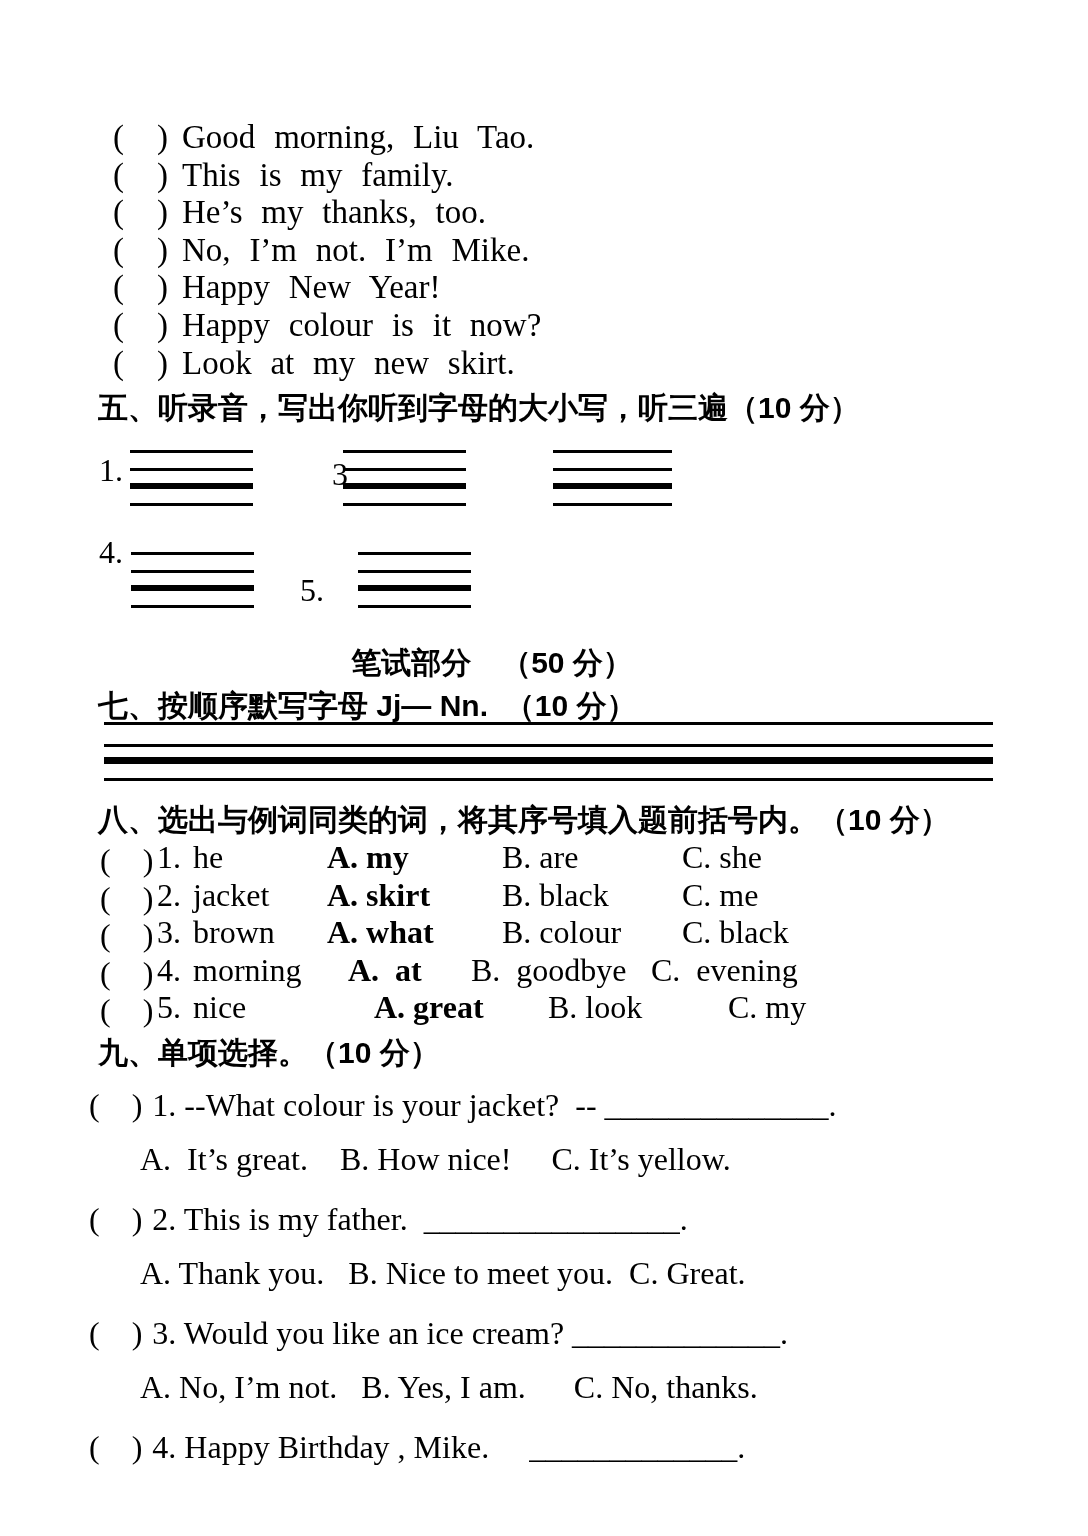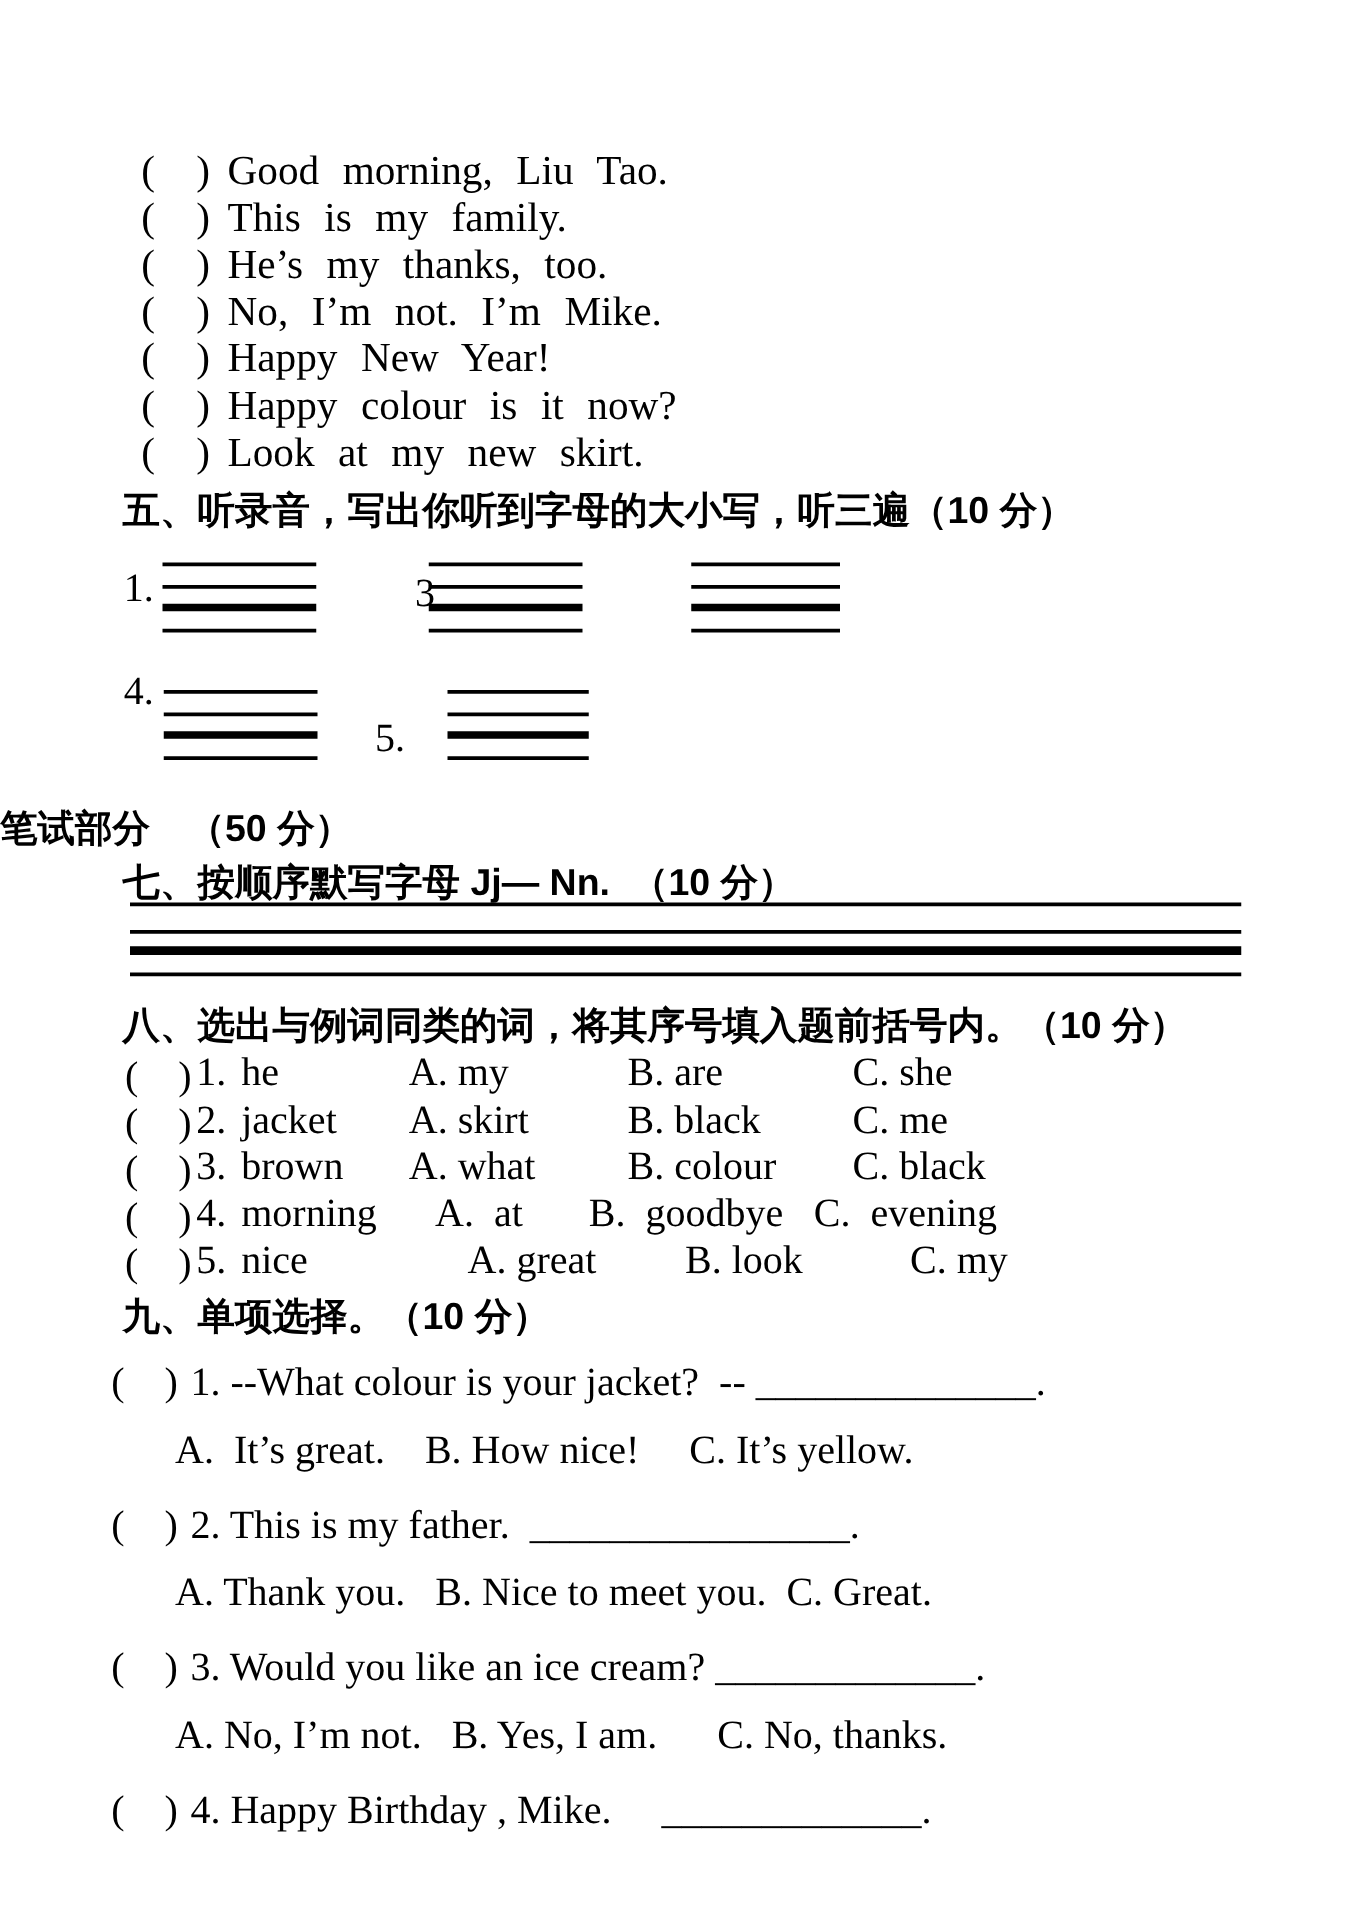--- a/index.html
+++ b/index.html
@@ -16,21 +16,21 @@
     font-family:"Liberation Sans","DejaVu Sans",sans-serif;
     font-weight:700;font-size:30px;white-space:pre-wrap;
   }
   
   .top-items{position:absolute;top:119px;left:113px;}
   .ti{height:37.6px;line-height:37.6px;font-size:33px;}
   .ti .paren{margin-right:14px;}
   .ti .txt{word-spacing:0.32em;white-space:pre-wrap;}
   
   .h5{position:absolute;top:388px;left:98px;}
-  .banner{position:absolute;top:643px;left:0;width:984px;}
+  .banner{position:absolute;top:643px;left:0;width:984px;text-align:center;}
   .h7{position:absolute;top:686px;left:98px;text-align:center;}
   .h8{position:absolute;top:800px;left:98px;}
   .h9{position:absolute;top:1033px;left:98px;}
   
   .stave{position:absolute;height:57px;}
   .stave .ln{position:absolute;left:0;right:0;height:3px;background:#000;}
   .stave .ln.l1{top:0;}
   .stave .ln.l2{top:18px;}
   .stave .ln.l3{top:33px;height:6px;}
   .stave .ln.l4{top:53px;}
@@ -51,21 +51,21 @@
   .bigstave .ln.b2{top:22px;}
   .bigstave .ln.b3{top:35px;height:7px;}
   .bigstave .ln.b4{top:56px;}
   
   .s8rows{position:absolute;top:839px;left:0;width:1088px;}
   .s8row{position:relative;height:37.6px;font-size:32px;}
   .s8row span{position:absolute;top:0;white-space:pre;}
   .s8row .p{left:100px;}
   .s8row .n{left:157px;}
   .s8row .w{left:193px;}
-  .s8row .a{left:327px;}
+  .s8row .a{left:327px;font-weight:bold;}
   .s8row .b{left:502px;}
   .s8row .c{left:682px;}
   .s8row.r4 .a{left:348px;} .s8row.r4 .b{left:471px;} .s8row.r4 .c{left:651px;}
   .s8row.r5 .a{left:374px;} .s8row.r5 .b{left:548px;} .s8row.r5 .c{left:728px;}
   
   .s9line{position:absolute;font-size:32px;white-space:pre-wrap;}
   .s9line .paren{margin-right:10px;}
   .s9line.stem{left:89px;}
   .s9line.opts{left:140px;}
   .t0{top:1084px;} .t1{top:1141px;} .t2{top:1198px;} .t3{top:1255px;}

